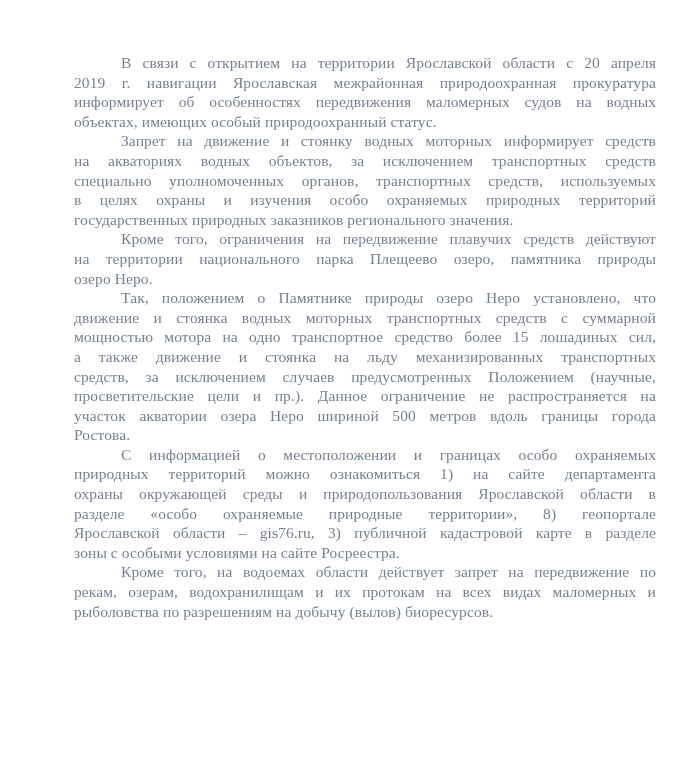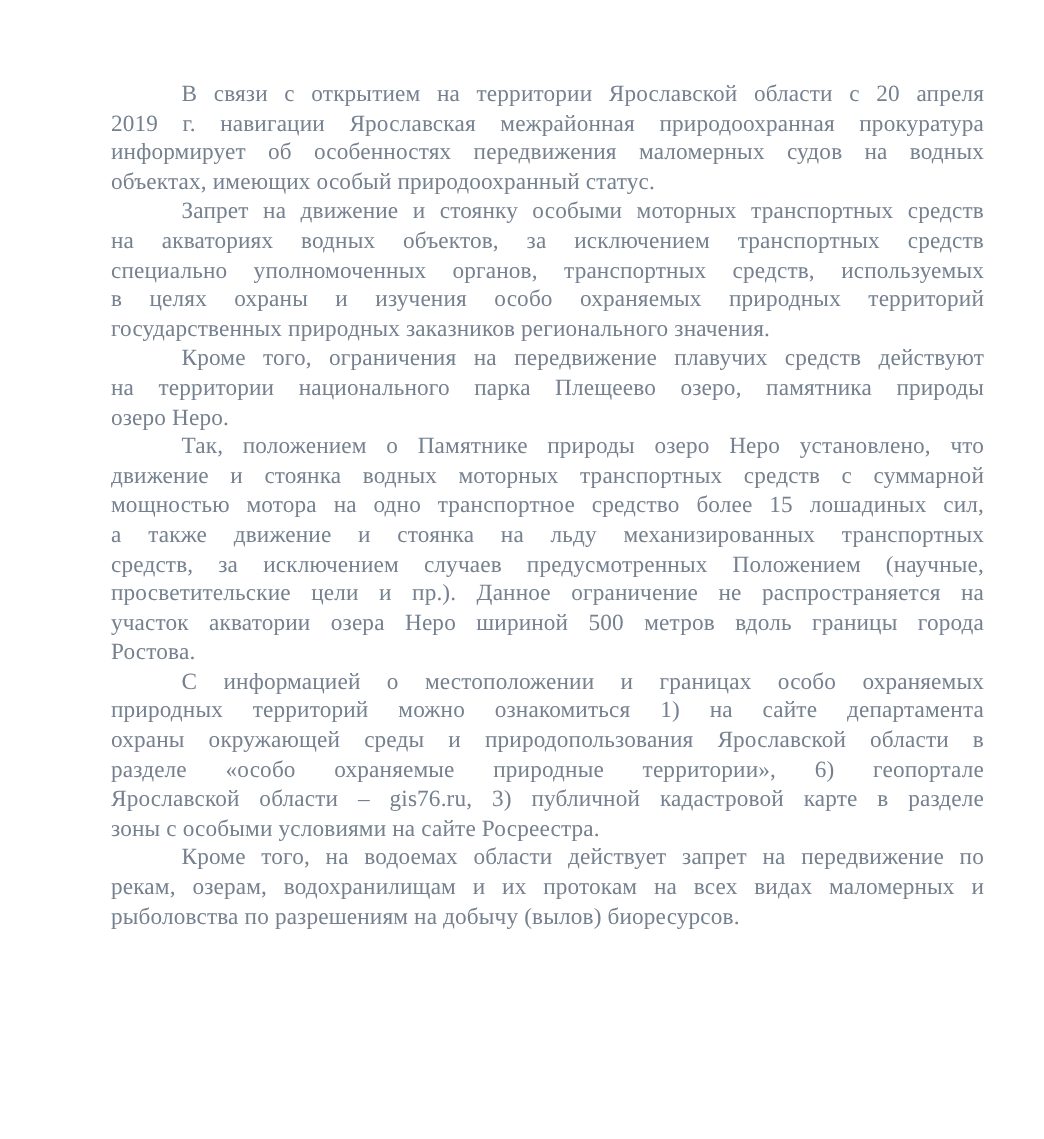--- a/index.html
+++ b/index.html
@@ -55,21 +55,21 @@
 
 <div class="scan-page">
   <div class="text-block" id="text-block" style="color: rgb(118, 129, 143);">
       <div class="paragraph">
         <div class="line first">В связи с открытием на территории Ярославской области с 20 апреля</div>
         <div class="line">2019 г. навигации Ярославская межрайонная природоохранная прокуратура</div>
         <div class="line">информирует об особенностях передвижения маломерных судов на водных</div>
         <div class="line final">объектах, имеющих особый природоохранный статус.</div>
       </div>
       <div class="paragraph">
-        <div class="line first">Запрет на движение и стоянку особыми моторных транспортных средств</div>
+        <div class="line first">Запрет на движение и стоянку водных моторных информирует средств</div>
         <div class="line">на акваториях водных объектов, за исключением транспортных средств</div>
         <div class="line">специально уполномоченных органов, транспортных средств, используемых</div>
         <div class="line">в целях охраны и изучения особо охраняемых природных территорий</div>
         <div class="line final">государственных природных заказников регионального значения.</div>
       </div>
       <div class="paragraph">
         <div class="line first">Кроме того, ограничения на передвижение плавучих средств действуют</div>
         <div class="line">на территории национального парка Плещеево озеро, памятника природы</div>
         <div class="line final">озеро Неро.</div>
       </div>
@@ -80,21 +80,21 @@
         <div class="line">а также движение и стоянка на льду механизированных транспортных</div>
         <div class="line">средств, за исключением случаев предусмотренных Положением (научные,</div>
         <div class="line">просветительские цели и пр.). Данное ограничение не распространяется на</div>
         <div class="line">участок акватории озера Неро шириной 500 метров вдоль границы города</div>
         <div class="line final">Ростова.</div>
       </div>
       <div class="paragraph">
         <div class="line first">С информацией о местоположении и границах особо охраняемых</div>
         <div class="line">природных территорий можно ознакомиться 1) на сайте департамента</div>
         <div class="line">охраны окружающей среды и природопользования Ярославской области в</div>
-        <div class="line">разделе «особо охраняемые природные территории», 6) геопортале</div>
+        <div class="line">разделе «особо охраняемые природные территории», 8) геопортале</div>
         <div class="line">Ярославской области – gis76.ru, 3) публичной кадастровой карте в разделе</div>
         <div class="line final">зоны с особыми условиями на сайте Росреестра.</div>
       </div>
       <div class="paragraph">
         <div class="line first">Кроме того, на водоемах области действует запрет на передвижение по</div>
         <div class="line">рекам, озерам, водохранилищам и их протокам на всех видах маломерных и</div>
         <div class="line final">рыболовства по разрешениям на добычу (вылов) биоресурсов.</div>
       </div>
     </div>
 </div>

